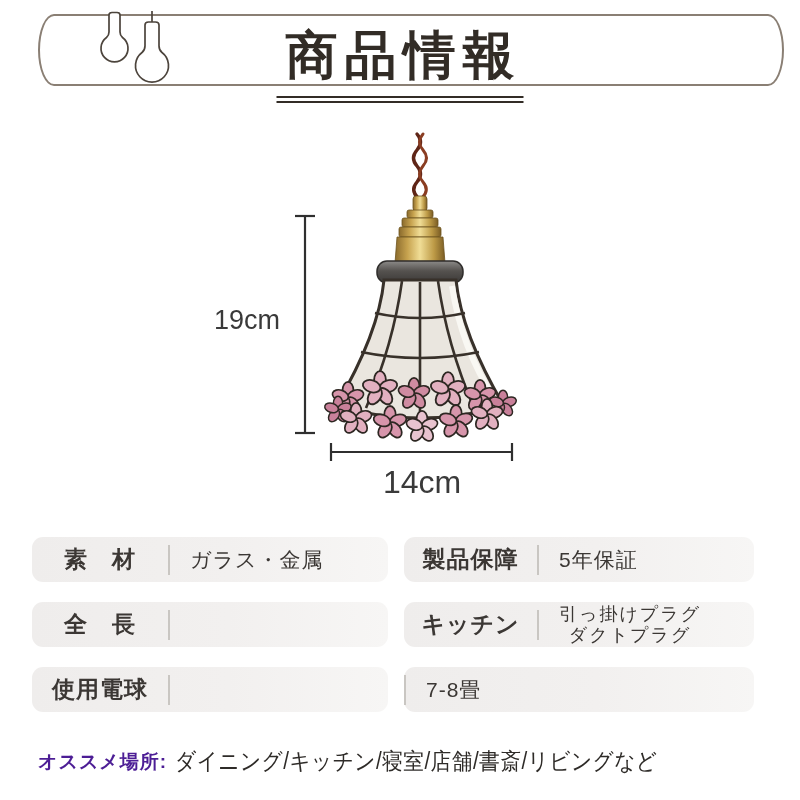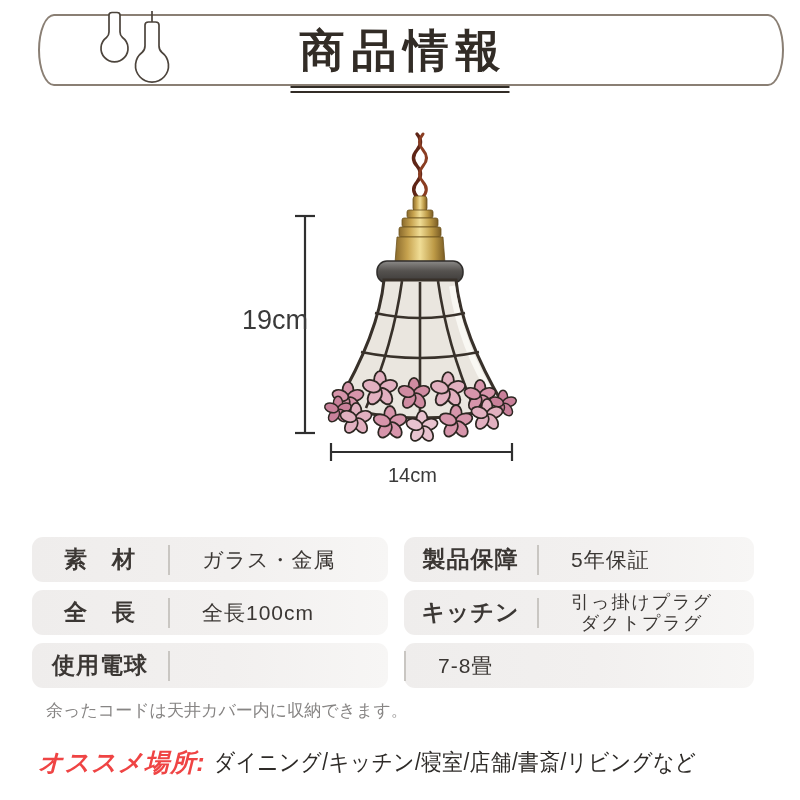--- a/index.html
+++ b/index.html
@@ -6,48 +6,48 @@
   html,body { width:800px; height:800px; background:#ffffff;
     font-family:"Liberation Sans","DejaVu Sans",sans-serif; color:#3b3734;
     overflow:hidden; position:relative; }
   .abs { position:absolute; }
 
   
   .banner { left:38px; top:14px; width:746px; height:72px;
     border:2px solid #8a7f74; border-radius:16px / 36px; background:#fff; }
   .bulbs { left:88px; top:9px; width:100px; height:95px; }
   .title-wrap { left:50%; top:21px; transform:translateX(-50%); text-align:center; }
-  .page-title { display:inline-block; font-size:45px; font-weight:bold; color:#322c26;
+  .page-title { display:inline-block; font-size:52px; font-weight:bold; color:#322c26;
     letter-spacing:7px; padding:0 2px 5px 9px;
     border-bottom:7px double #322c26; white-space:nowrap; }
 
   
   .figure-svg { left:0; top:110px; width:800px; height:400px; }
-  .dim-label { color:#3a3a3a;margin-left:28px; }
+  .dim-label { color:#3a3a3a; }
   .dim-h { left:214px; top:305px; width:76px; font-size:27px; text-align:left; }
-  .dim-w { left:360px; top:464px; width:124px; font-size:20px; }
-
-  
-  .spec-col { display:flex; flex-direction:column; gap:8px; }
+  .dim-w { left:360px; top:464px; width:124px; font-size:32px; text-align:center; }
+
+  
+  .spec-col { display:flex; flex-direction:column; gap:20px; }
   .spec-col.left  { left:32px;  top:537px; width:356px; }
   .spec-col.right { left:404px; top:537px; width:350px; }
   .spec-row { height:45px; border-radius:11px; display:flex; align-items:center;
     background:linear-gradient(90deg,#efedec 0%,#f2f0ef 55%,#f7f6f5 100%); }
   .spec-label { width:136px; flex:0 0 136px; text-align:center; font-weight:bold;
     font-size:23px; color:#3b3734; letter-spacing:1px; white-space:nowrap; }
   .spec-col.right .spec-label { width:133px; flex:0 0 133px; }
   .spec-divider { width:2px; height:30px; background:#c9c6c2; flex:0 0 2px; }
-  .spec-value { padding-left:32px; font-size:21px; color:#3b3734;
-    white-space:pre-line; line-height:1.12; letter-spacing:1px; }
+  .spec-value { padding-left:0; font-size:21px; color:#3b3734;
+    white-space:pre-line; line-height:1.12; letter-spacing:1px;margin-left:20px; }
   .spec-value.small { font-size:18px; letter-spacing:2px;text-align:center; }
 
   
   .notes { left:46px; top:701px; font-size:17px; line-height:1.22; color:#878584; }
   .recommend { left:38px; top:746px; display:flex; align-items:center; white-space:nowrap; }
-  .recommend-label { font-size:25px; font-weight:bold; color:#ef4444; letter-spacing:1px;font-style:italic; }
+  .recommend-label { font-size:19px; font-weight:bold; color:#4c1d95; letter-spacing:1px; }
   .recommend-value { display:inline-block; font-size:23px; color:#2e2b28; margin-left:8px;
     transform:scaleX(.9); transform-origin:left center; letter-spacing:0.5px; }
 </style>
 </head>
 <body>
 
 <div class="abs banner"></div>
 
 <svg class="abs bulbs" viewBox="0 0 100 95">
 
@@ -177,21 +177,20 @@
 
 <div class="abs spec-col left">
   <div class="spec-row">
     <div class="spec-label">素　材</div>
     <div class="spec-divider"></div>
     <div class="spec-value">ガラス・金属</div>
   </div>
   <div class="spec-row">
     <div class="spec-label">全　長</div>
     <div class="spec-divider"></div>
-    <div class="spec-value">全長100cm</div>
   </div>
   <div class="spec-row">
     <div class="spec-label">使用電球</div>
     <div class="spec-divider"></div>
   </div>
 </div>
 
 <div class="abs spec-col right">
   <div class="spec-row">
     <div class="spec-label">製品保障</div>
@@ -204,19 +203,18 @@
     <div class="spec-value small">引っ掛けプラグ
 ダクトプラグ</div>
   </div>
   <div class="spec-row">
     <div class="spec-divider"></div>
     <div class="spec-value">7-8畳</div>
   </div>
 </div>
 
 <div class="abs notes">
-  <div>余ったコードは天井カバー内に収納できます。</div>
 </div>
 
 <div class="abs recommend">
   <span class="recommend-label">オススメ場所:</span>
   <span class="recommend-value">ダイニング/キッチン/寝室/店舗/書斎/リビングなど</span>
 </div>
 
 </body></html>

